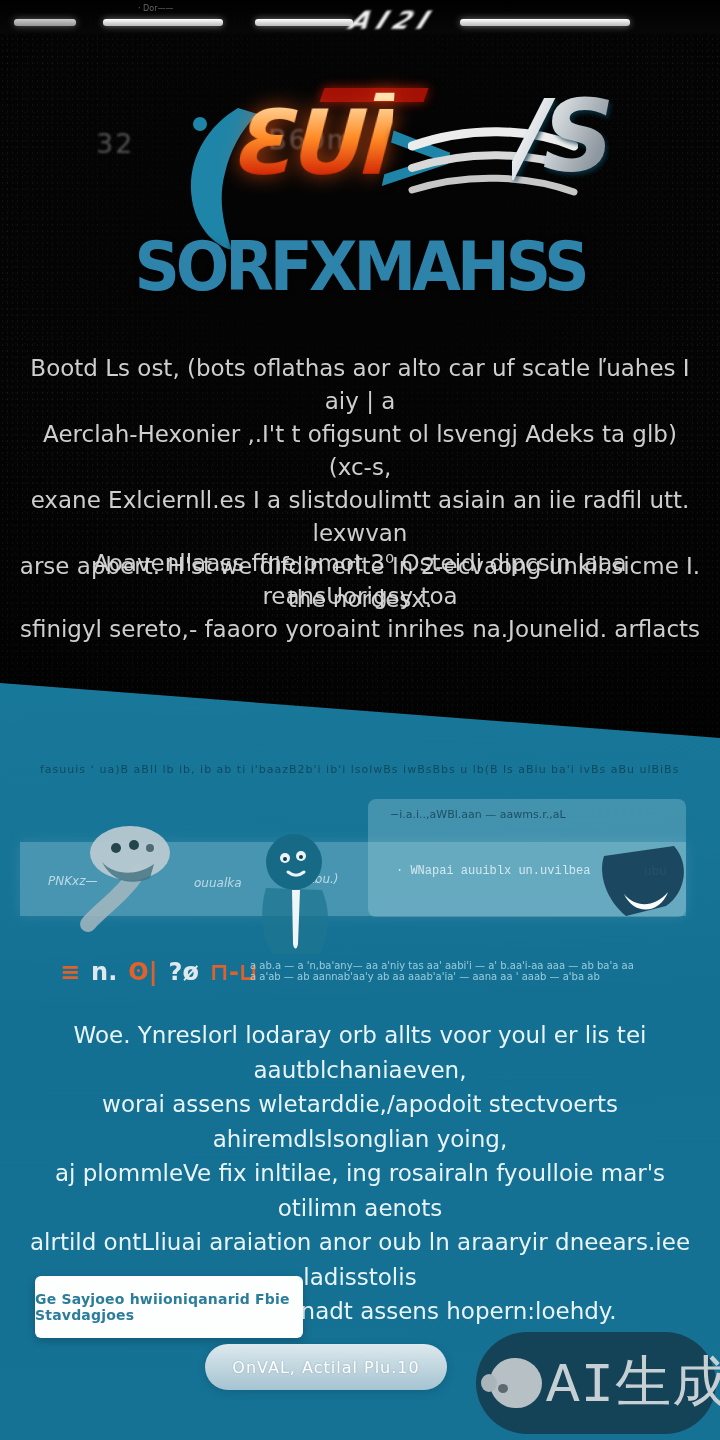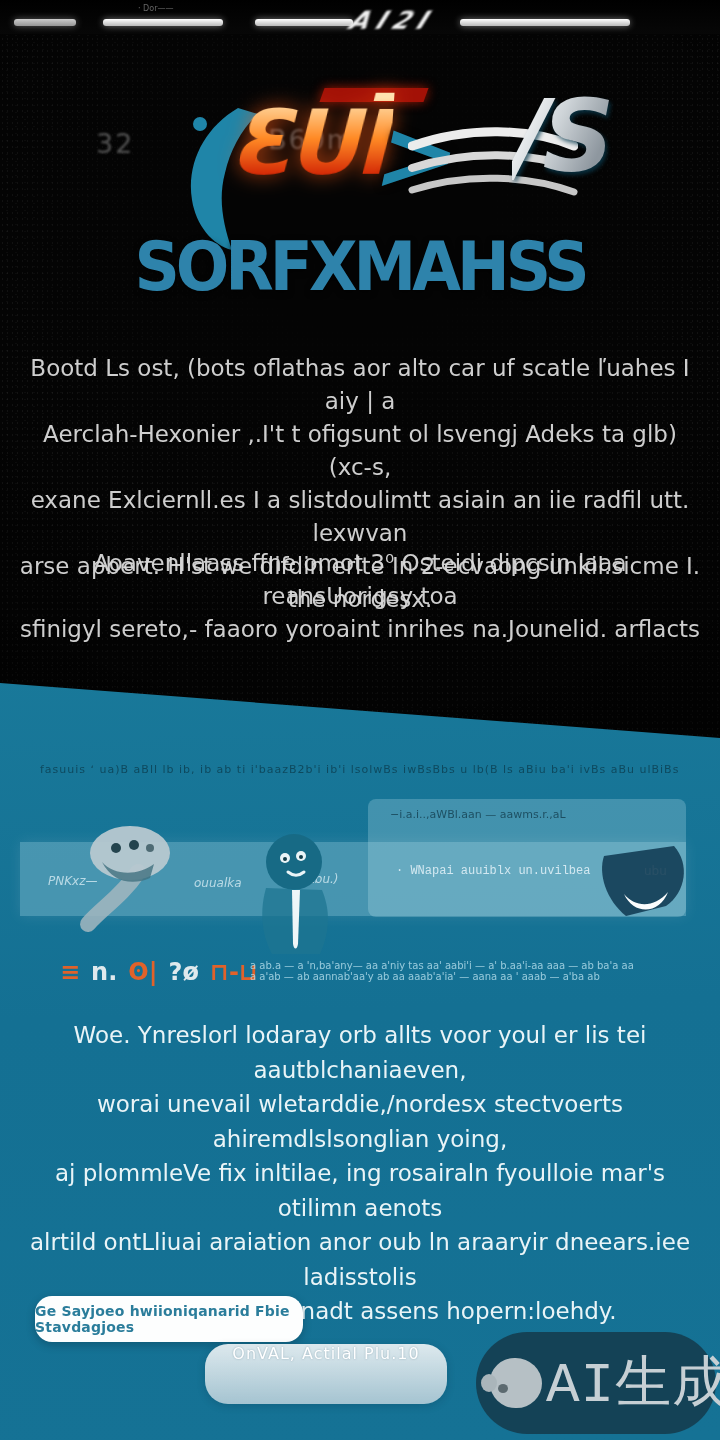--- a/index.html
+++ b/index.html
@@ -89,27 +89,27 @@
   .ic-orange{color:#e0622a;}
   .ic-white{color:#dfe9ed;}
   .fine-print{position:absolute;left:250px;top:300px;width:448px;font-size:10px;line-height:11px;
        color:rgba(188,227,240,.78);white-space:nowrap;overflow:hidden;filter:blur(.35px);}
 
   .para3{position:absolute;left:22px;top:358px;width:676px;text-align:center;color:#e9f4f7;
        font-size:23px;line-height:34.5px;filter:blur(.5px);}
 
   .notice{position:absolute;left:232px;top:648px;font-size:8px;line-height:9px;color:#59bbe6;filter:blur(.3px);}
 
-  .pill-primary{position:absolute;left:35px;top:636px;width:268px;height:46px;border-radius:17px;
+  .pill-primary{position:absolute;left:35px;top:616px;width:268px;height:62px;border-radius:6px;
        background:#fdfefe;display:flex;align-items:center;justify-content:center;
        color:#2b7d9b;font-size:14px;font-weight:600;letter-spacing:.2px;
        box-shadow:0 3px 9px rgba(0,30,42,.28);filter:blur(.35px);cursor:pointer;}
-  .pill-secondary{position:absolute;left:205px;top:684px;width:242px;height:60px;border-radius:23px;
+  .pill-secondary{position:absolute;left:205px;top:684px;width:242px;height:46px;border-radius:23px;
        background:linear-gradient(rgba(238,243,245,.92),rgba(206,219,226,.78));
-       display:flex;align-items:flex-start;justify-content:center;color:#ffffff;font-size:16px;
+       display:flex;align-items:center;justify-content:center;color:#ffffff;font-size:16px;
        letter-spacing:1px;text-shadow:0 0 2px rgba(140,165,178,.95);
        box-shadow:0 2px 8px rgba(0,30,42,.18);filter:blur(.4px);cursor:pointer;}
 
   .watermark{position:absolute;left:476px;top:672px;width:240px;height:102px;border-radius:51px;
        background:rgba(21,56,72,.82);display:flex;align-items:center;padding-left:14px;
        box-sizing:border-box;gap:4px;}
   .wm-head{position:relative;width:52px;height:50px;background:#b6c0c5;border-radius:48% 52% 50% 50%;flex:none;}
   .wm-head::before{content:"";position:absolute;left:-9px;top:16px;width:16px;height:18px;
        background:#aab5ba;border-radius:50%;}
   .wm-head::after{content:"";position:absolute;left:8px;top:26px;width:10px;height:9px;
@@ -214,21 +214,21 @@
       <span class="ic-white">?ø</span>
       <span class="ic-orange">⊓-⊔</span>
     </div>
     <div class="fine-print">
       <div>a ab.a — a 'n,ba'any— aa a'niy tas aa' aabi'i — a' b.aa'i-aa aaa — ab ba'a aa</div>
       <div>a a'ab — ab aannab'aa'y ab aa aaab'a'ia' — aana aa ' aaab — a'ba ab</div>
     </div>
 
     <div class="para3">
       <div>Woe. Ynreslorl lodaray orb allts voor youl er lis tei aautblchaniaeven,</div>
-      <div>worai unevail wletarddie,/nordesx stectvoerts ahiremdlslsonglian yoing,</div>
+      <div>worai assens wletarddie,/apodoit stectvoerts ahiremdlslsonglian yoing,</div>
       <div>aj plommleVe fix inltilae, ing rosairaln fyoulloie mar's otilimn aenots</div>
       <div>alrtild ontLliuai araiation anor oub ln araaryir dneears.iee ladisstolis</div>
       <div>tiuraro ennsppodnadt assens hopern:loehdy.</div>
     </div>
 
     <div class="notice">
       <div>⚠ WBnuing</div>
       <div>i ube</div>
     </div>
 

